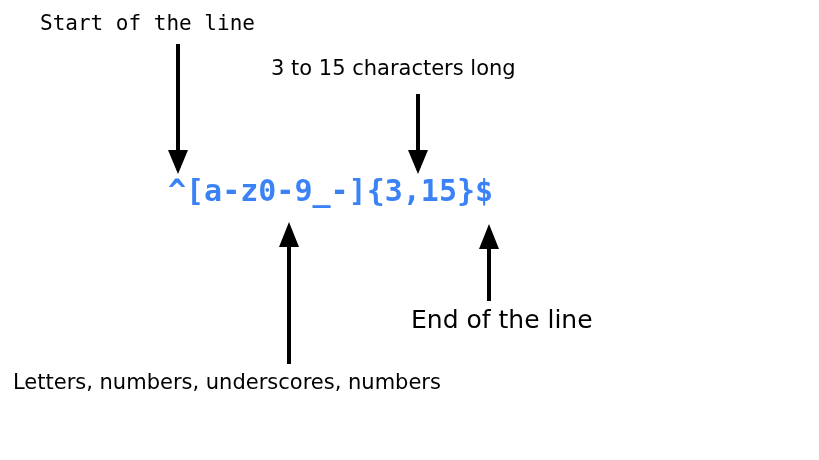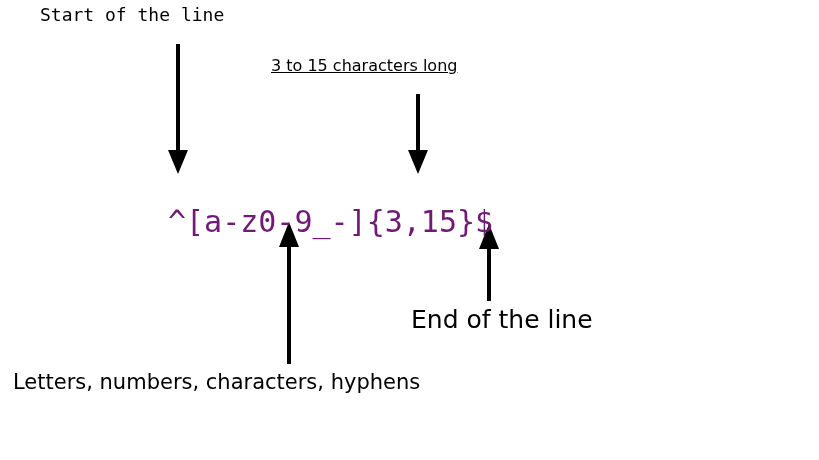--- a/index.html
+++ b/index.html
@@ -23,45 +23,43 @@
   }
   .label-mono {
     font-family: "DejaVu Sans Mono", "Liberation Mono", monospace;
   }
   .label-sans {
     font-family: "DejaVu Sans", "Liberation Sans", sans-serif;
   }
   #regex-expression {
     position: absolute;
     white-space: pre;
-    color: #701a75;
+    color: #3b82f6;
     font-family: "DejaVu Sans Mono", "Liberation Mono", monospace;
-    font-weight: normal;
+    font-weight: bold;
     line-height: 1;
     letter-spacing: 0px;
-    margin-top: 31px;
   }
   #arrow-layer {
     position: absolute;
     left: 0;
     top: 0;
     width: 819px;
     height: 460px;
     pointer-events: none;
   }
   #label-start-of-line {
     left: 40px;
-    top: 6px;
-    font-size: 18px;
+    top: 13px;
+    font-size: 21px;
   }
   #label-length {
     left: 271px;
     top: 58px;
-    font-size: 16px;
-    text-decoration: underline;
+    font-size: 21px;
   }
   #regex-expression {
     left: 168px;
     top: 176px;
     font-size: 30px;
   }
   #label-end-of-line {
     left: 411px;
     top: 307px;
     font-size: 25px;
@@ -109,15 +107,15 @@
   <div class="label label-mono" id="label-start-of-line">Start of the line</div>
 
   <div class="label label-sans" id="label-length">3 to 15 characters long</div>
 
   <div id="regex-expression">^[a-z0-9_-]{3,15}$</div>
 
   <div class="label label-sans" id="label-end-of-line">End of the line</div>
 
   <div class="label label-sans" id="label-charset-clip">:</div>
 
-  <div class="label label-sans" id="label-charset">Letters, numbers, characters, hyphens</div>
+  <div class="label label-sans" id="label-charset">Letters, numbers, underscores, numbers</div>
 
 </div>
 
 </body></html>

